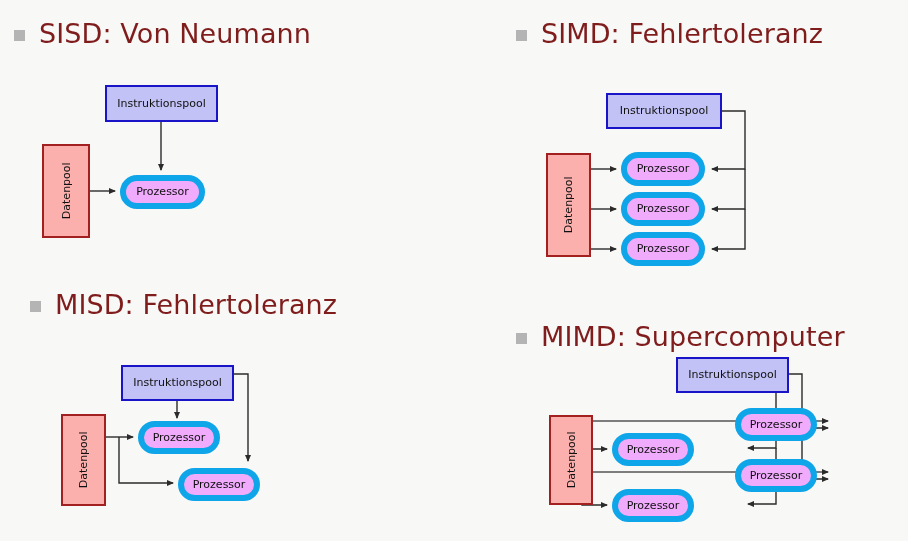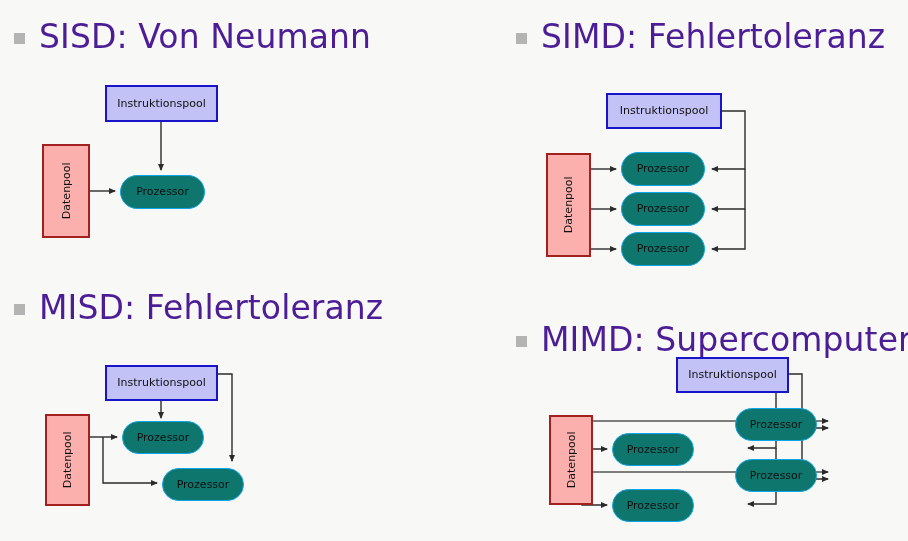--- a/index.html
+++ b/index.html
@@ -18,44 +18,44 @@
     position: absolute;
     inset: 0;
   }
   .quadrant {
     position: absolute;
     width: 454px;
     height: 270px;
   }
   .q-tl { left: 0;   top: 0; }
   .q-tr { left: 454px; top: 0; }
-  .q-bl { left: 0;   top: 271px; }
+  .q-bl { left: 16px;   top: 271px; }
   .q-br { left: 454px; top: 271px; }
 
   
   .heading {
     position: absolute;
     display: flex;
     align-items: center;
     gap: 14px;
     white-space: nowrap;
   }
   .bullet {
     width: 11px;
     height: 11px;
     background: #b4b4b4;
     flex: 0 0 auto;
     position: relative;
     top: 2px;
   }
   .heading-text {
     font-family: "DejaVu Sans", sans-serif;
-    font-size: 33px;
+    font-size: 27px;
     font-weight: 400;
-    color: #4c1d95;
+    color: #7f1d1d;
     letter-spacing: 0.1px;
     line-height: 1;
   }
 
   
   .diagram {
     position: absolute;
     left: 0;
     top: 0;
     width: 454px;
@@ -81,22 +81,22 @@
   .node.data {
     background: #fbb0ae;
     border: 2px solid #a32020;
     border-radius: 0;
   }
   .node.data .vtext {
     transform: rotate(-90deg);
     white-space: nowrap;
   }
   .node.proc {
-    background: #0f766e;
-    border: 1px solid #0ea5e9;
+    background: #f0abfc;
+    border: 6px solid #0ea5e9;
     border-radius: 17px;
   }
   
   .wires {
     position: absolute;
     left: 0;
     top: 0;
     width: 454px;
     height: 270px;
     pointer-events: none;

